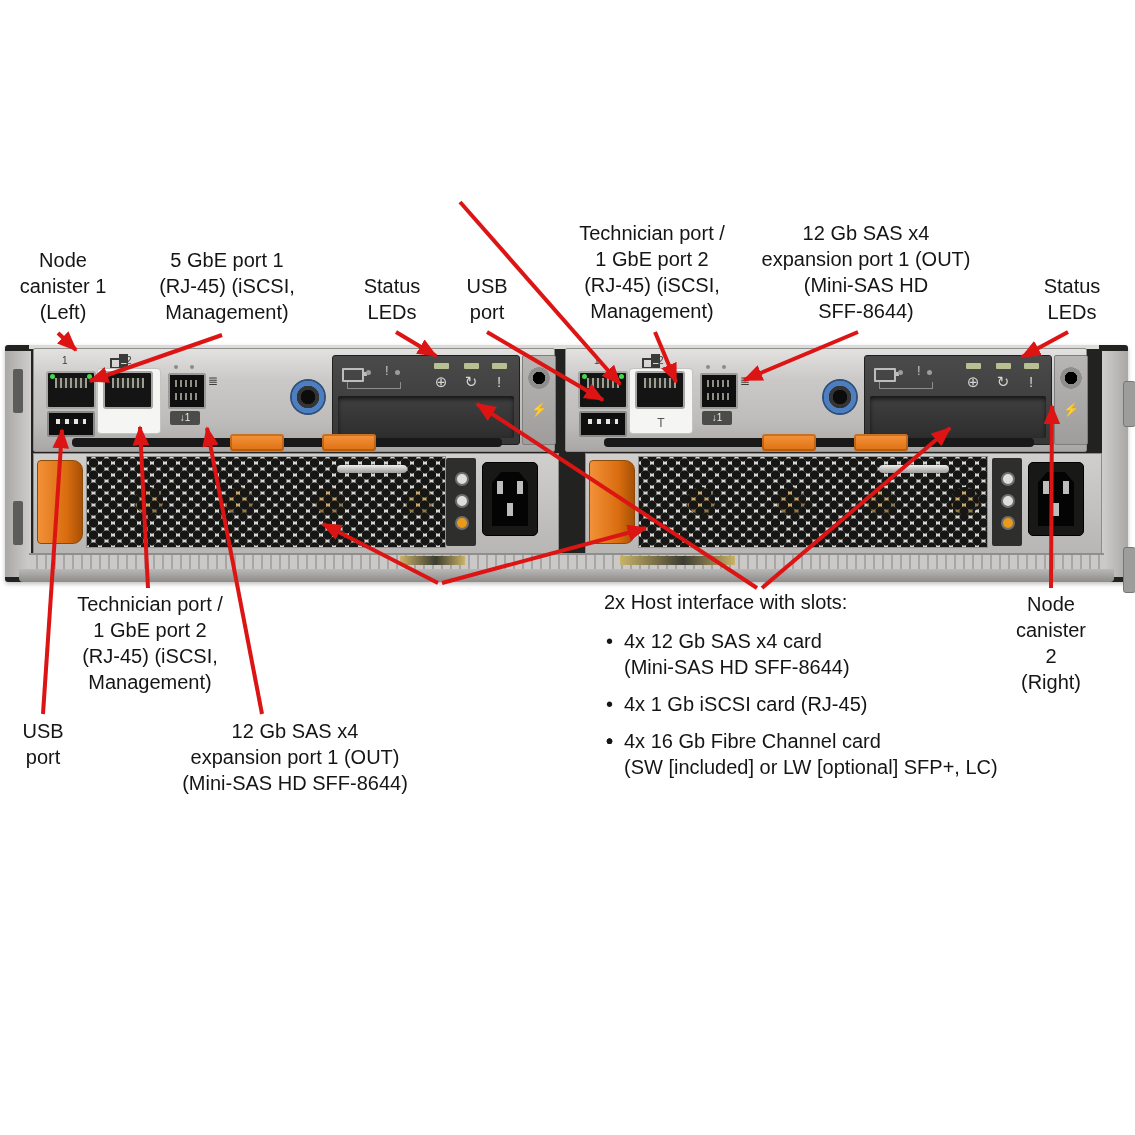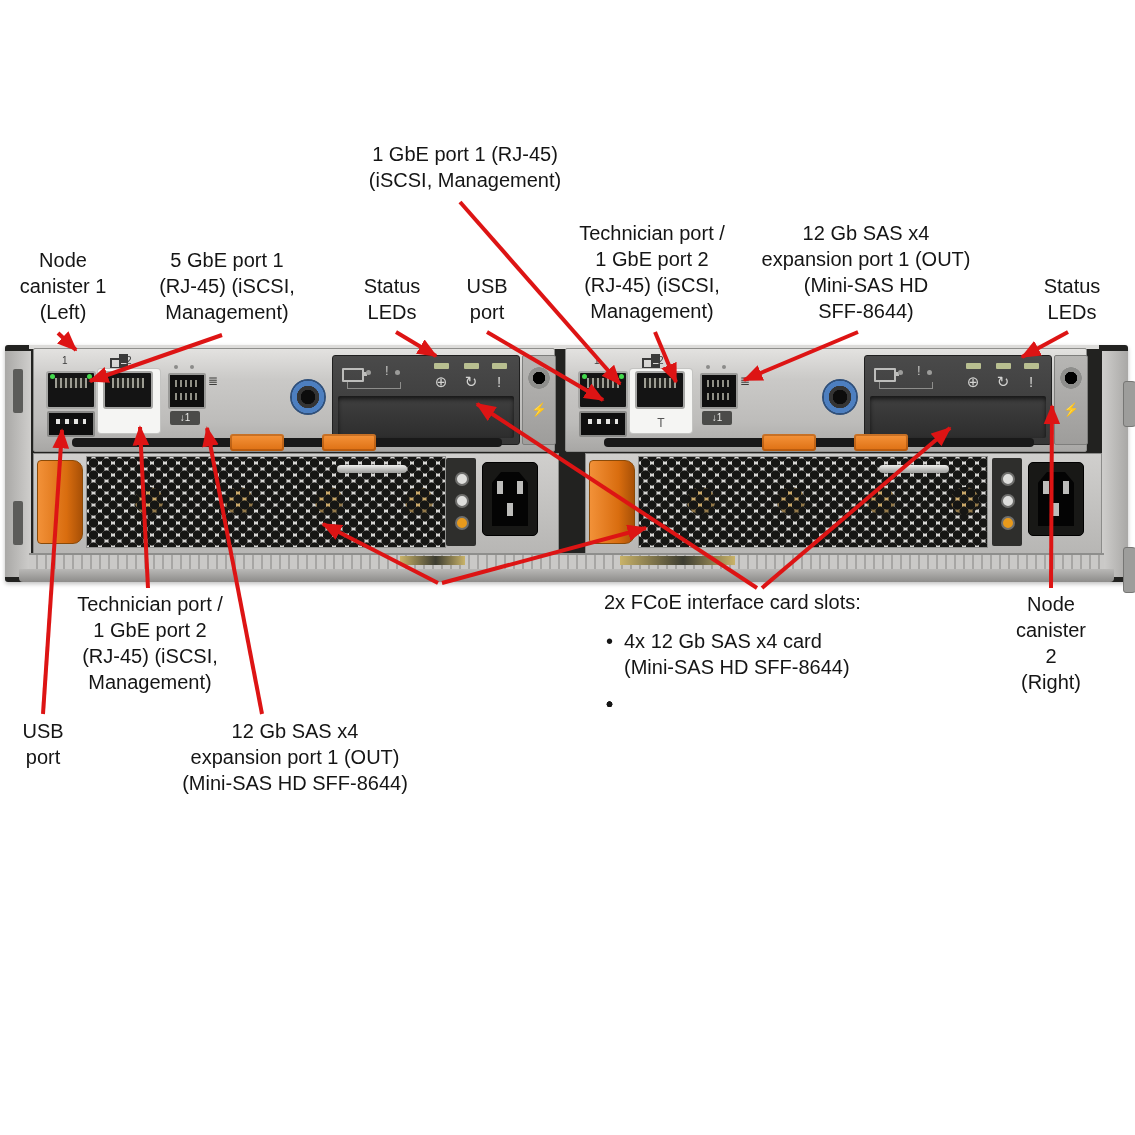--- a/index.html
+++ b/index.html
@@ -98,22 +98,20 @@
         background:linear-gradient(180deg,#b9b8b6,#8d8c8a);}
   .sticker{position:absolute;top:211px;height:9px;background:linear-gradient(90deg,#c9b369,#3c3c30 55%,#c9b369);}
   
   #arrows{position:absolute;left:0;top:0;width:1135px;height:1135px;pointer-events:none;}
 </style>
 </head>
 <body>
 
 <div id="figure">
 
-  <div class="lbl" style="left:465px;top:141px;">1 GbE port 1 (RJ-45)
-(iSCSI, Management)</div>
   <div class="lbl" style="left:652px;top:220px;">Technician port /
 1 GbE port 2
 (RJ-45) (iSCSI,
 Management)</div>
   <div class="lbl" style="left:866px;top:220px;">12 Gb SAS x4
 expansion port 1 (OUT)
 (Mini-SAS HD
 SFF-8644)</div>
   <div class="lbl" style="left:63px;top:247px;">Node
 canister 1
@@ -134,29 +132,30 @@
   <div class="lbl" style="left:43px;top:718px;">USB
 port</div>
   <div class="lbl" style="left:295px;top:718px;">12 Gb SAS x4
 expansion port 1 (OUT)
 (Mini-SAS HD SFF-8644)</div>
   <div class="lbl" style="left:1051px;top:591px;">Node
 canister 2
 (Right)</div>
 
   <div id="hic-block">
-    <p class="hic-title">2x FCoE interface card slots:</p>
+    <p class="hic-title">2x Host interface with slots:</p>
     <ul>
       <li><span class="bullet">•</span><span>4x 12 Gb SAS x4 card
 (Mini-SAS HD SFF-8644)</span></li>
+      <li><span class="bullet">•</span><span>4x 1 Gb iSCSI card (RJ-45)</span></li>
       <li><span class="bullet">•</span></li>
       <li><span class="bullet">•</span></li>
       <li><span class="bullet">•</span></li>
-      <li><span class="bullet">•</span></li>
-      <li><span class="bullet">•</span></li>
+      <li><span class="bullet">•</span><span>4x 16 Gb Fibre Channel card
+(SW [included] or LW [optional] SFP+, LC)</span></li>
     </ul>
   </div>
 
   <div class="chassis">
     <div class="top-lip"></div>
     <div class="ear l">
       <div class="slot" style="top:18px;"></div>
       <div class="slot" style="top:150px;"></div>
     </div>
     <div class="ear r"></div>

